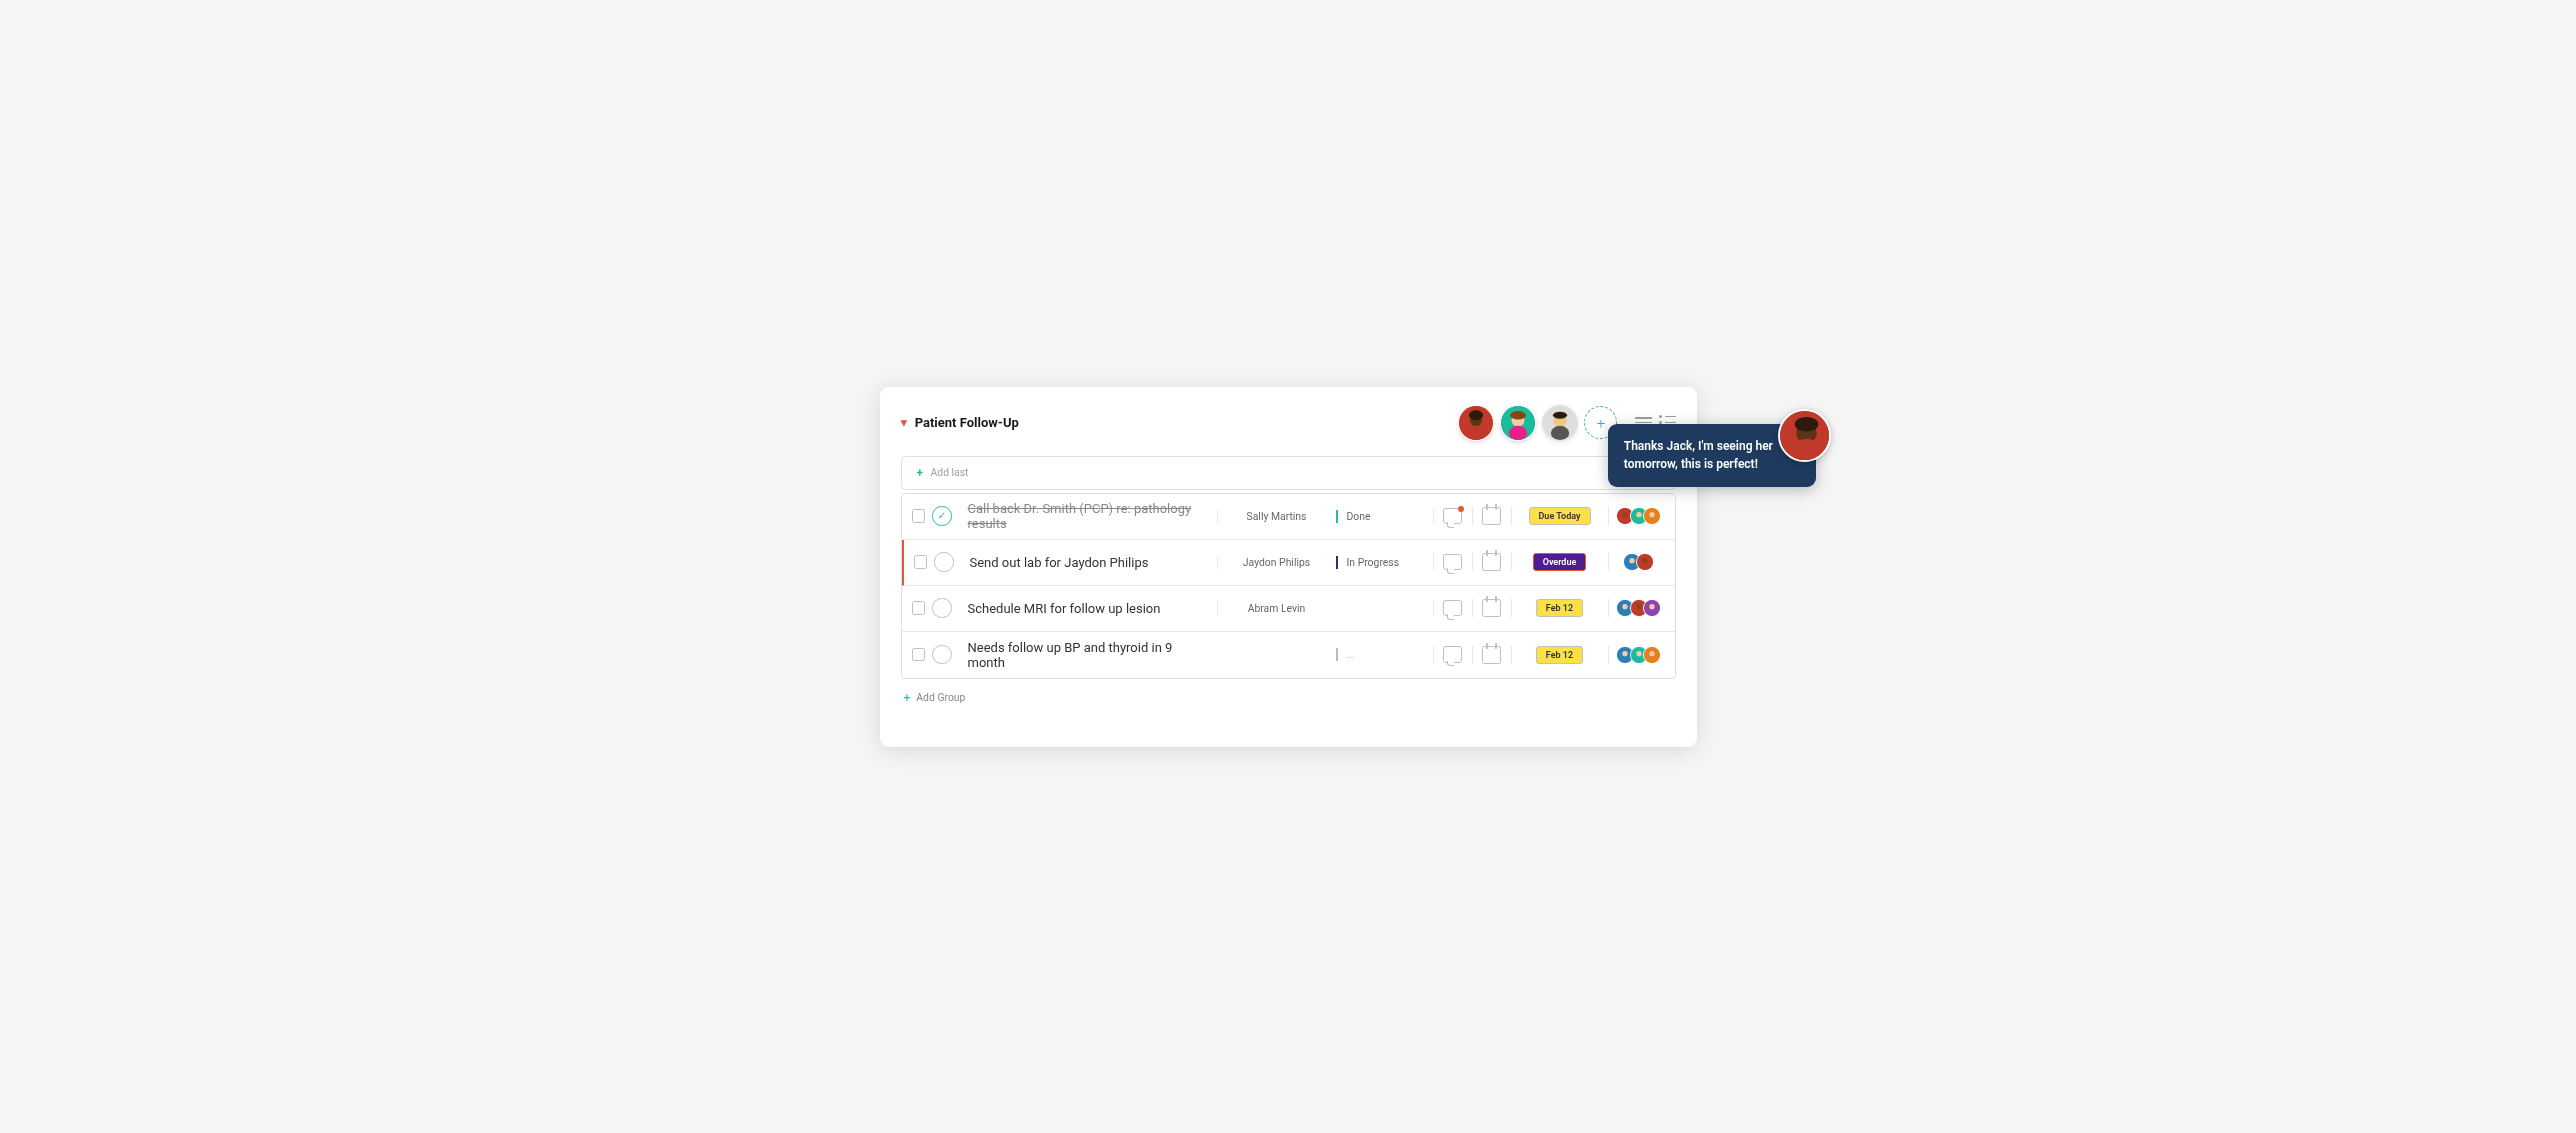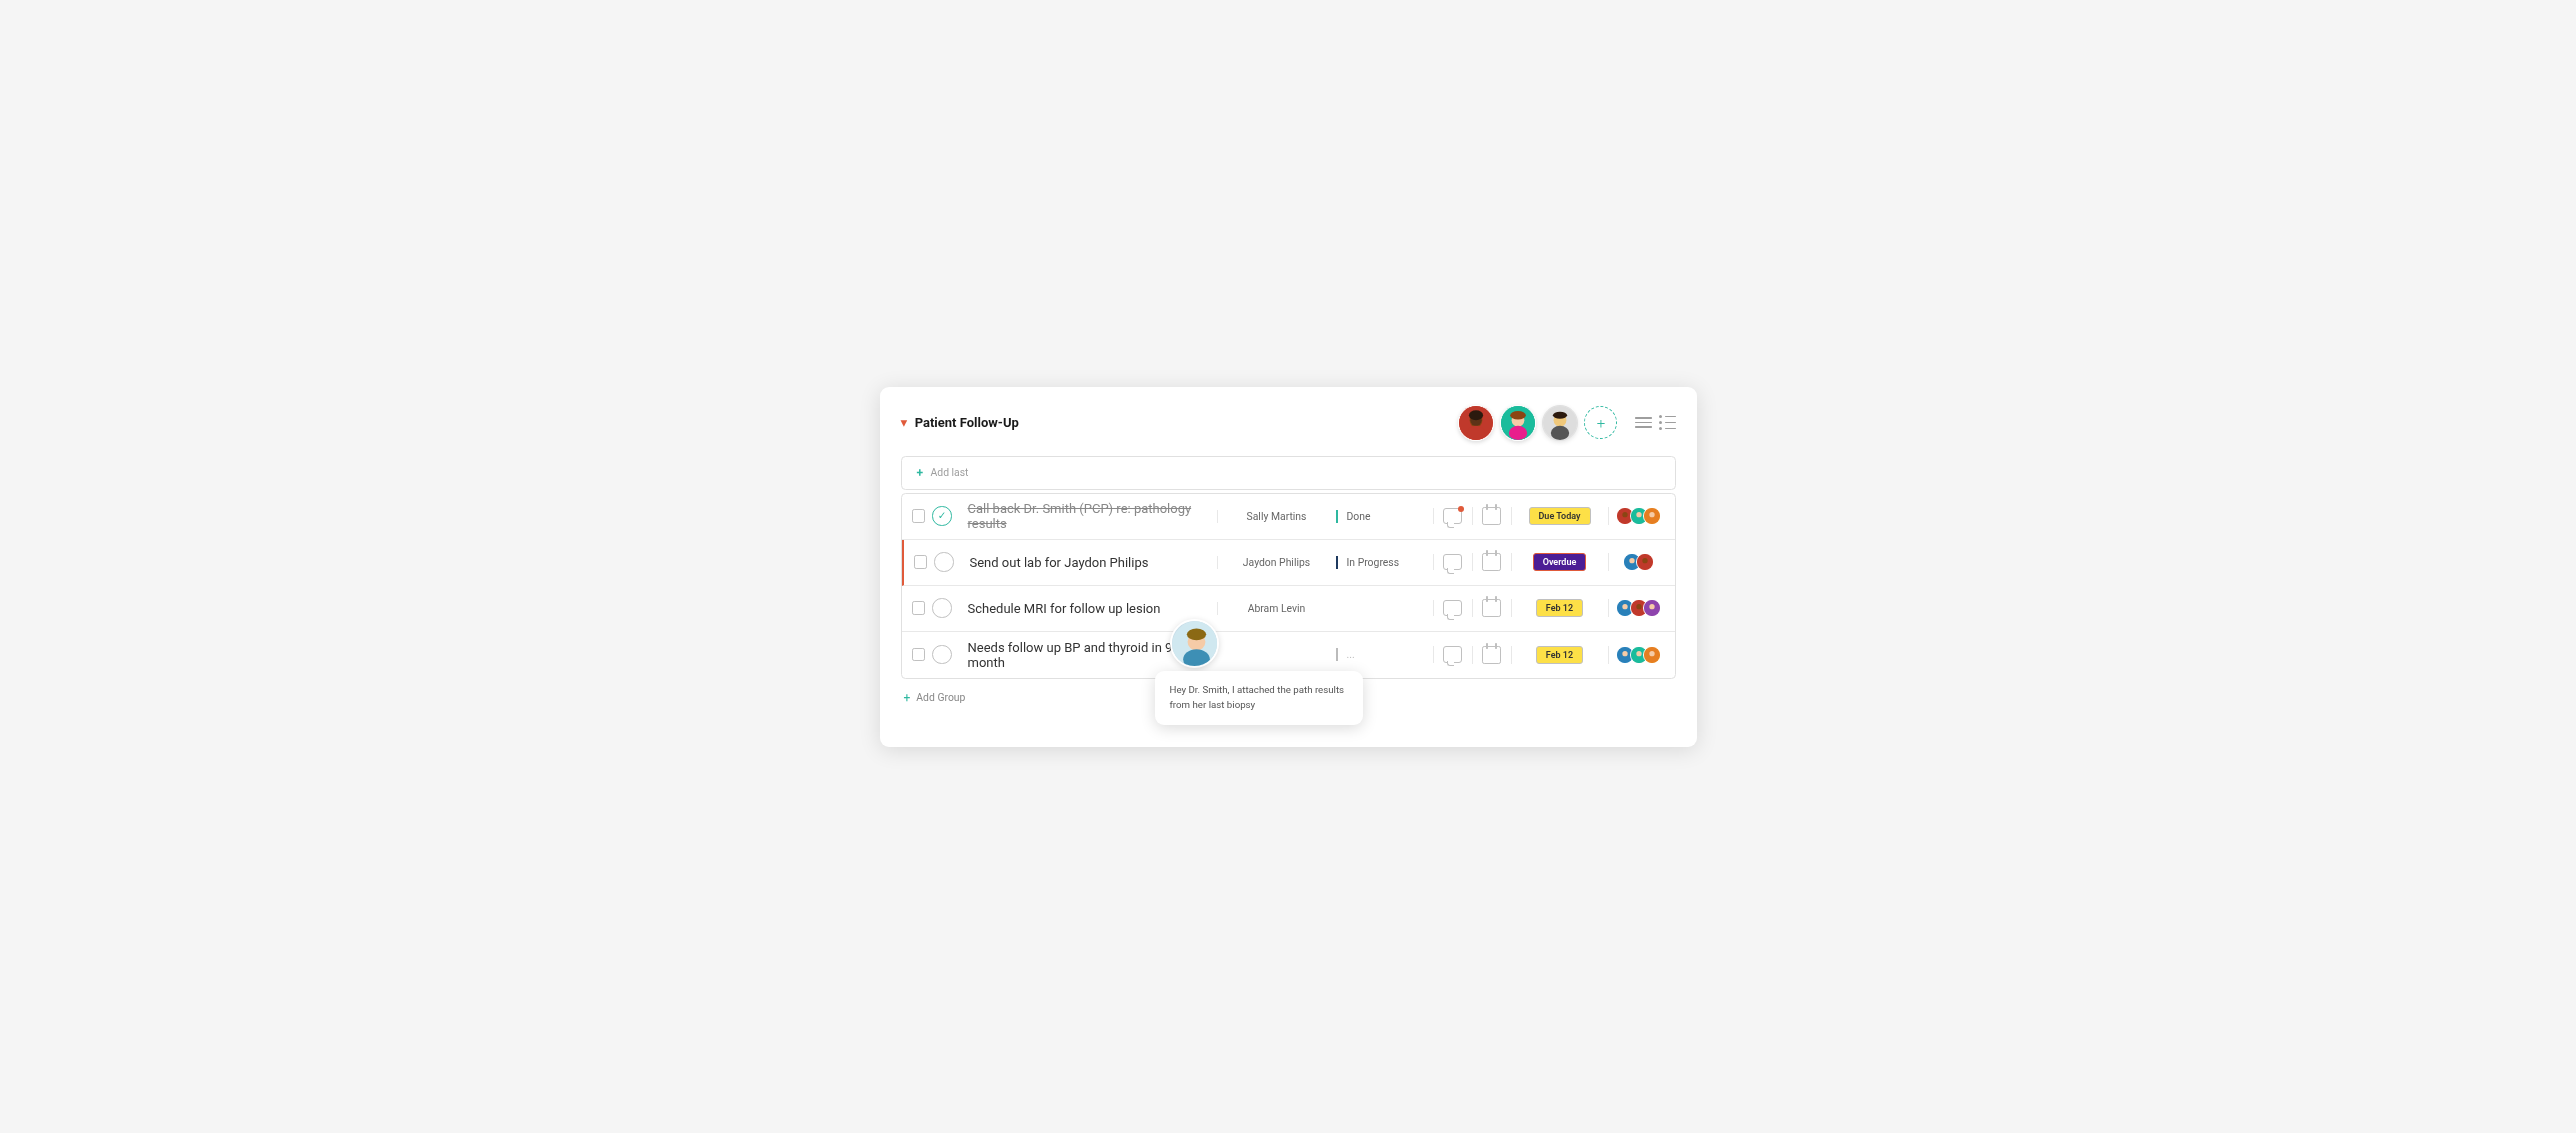--- a/index.html
+++ b/index.html
@@ -644,30 +644,30 @@
       </div>
     </div>
 
   </div>
 
   <div class="add-group-row">
     <span class="add-group-plus">+</span>
     <span class="add-group-label">Add Group</span>
   </div>
 
-  <div style="position:absolute; bottom: 22px; left: 275px; z-index:20;">
-
-    <div style="position:absolute; top:-22px; left:15px; width:49px; height:49px; border-radius:50%; background:#c8dde8; border:2.2px solid #fff; box-shadow:0 1.5px 6px rgba(0,0,0,0.15); overflow:hidden;">
-      <svg width="49" height="49" viewBox="0 0 66 66">
-        <circle cx="33" cy="33" r="33" fill="#d0e8f0"></circle>
-        <circle cx="33" cy="28" r="12" fill="#f5cba7"></circle>
-        <ellipse cx="33" cy="52" rx="18" ry="14" fill="#3d8fb5"></ellipse>
-        <ellipse cx="33" cy="18" rx="13" ry="8" fill="#8B6914"></ellipse>
-      </svg>
-    </div>
-    <div class="speech-bubble-lower" style="margin-top: 30px;">
-      <span>Hey Dr. Smith, I attached the path results from her last biopsy</span>
+
+  <div style="position:absolute; bottom: 126px; left: 446px; z-index:21;">
+    <div class="dark-bubble" style="position:relative;">
+      <span>Thanks Jack, I'm seeing her tomorrow, this is perfect!</span>
+      
+      <div style="position:absolute; top:-15px; right:-15px; width:53px; height:53px; border-radius:50%; background:#c0392b; border:2.2px solid #fff; box-shadow:0 1.5px 7.4px rgba(0,0,0,0.25); overflow:hidden;">
+        <svg width="53" height="53" viewBox="0 0 72 72">
+          <circle cx="36" cy="36" r="36" fill="#c0392b"></circle>
+          <circle cx="36" cy="30" r="14" fill="#5D3317"></circle>
+          <ellipse cx="36" cy="54" rx="20" ry="16" fill="#c0392b"></ellipse>
+          <ellipse cx="36" cy="18" rx="16" ry="10" fill="#2c1a0e"></ellipse>
+        </svg>
+      </div>
     </div>
   </div>
 
-
 </div>
 
 
 </body></html>

